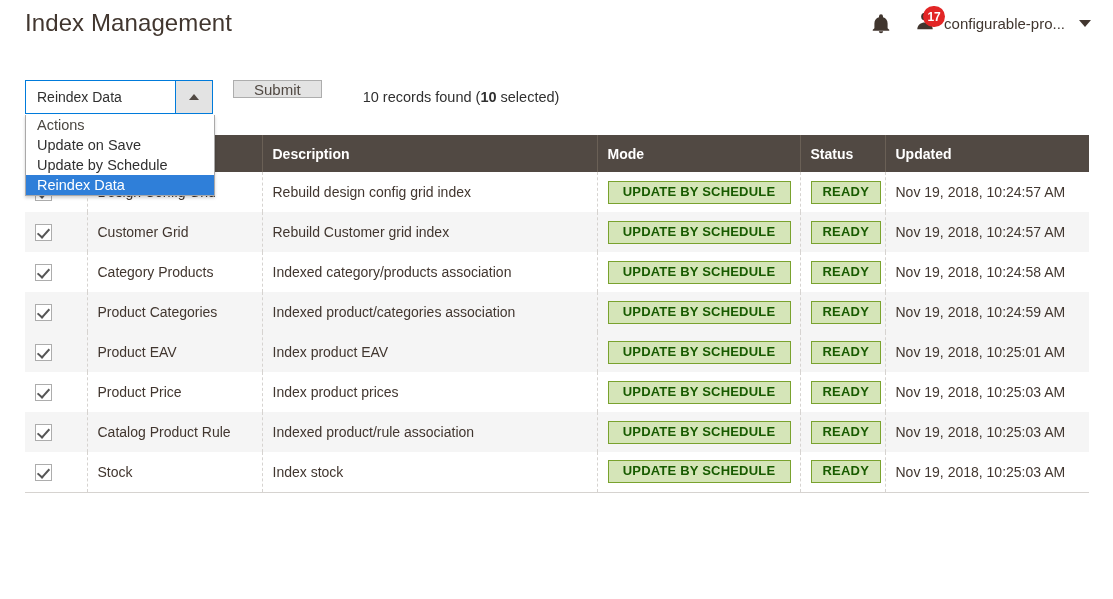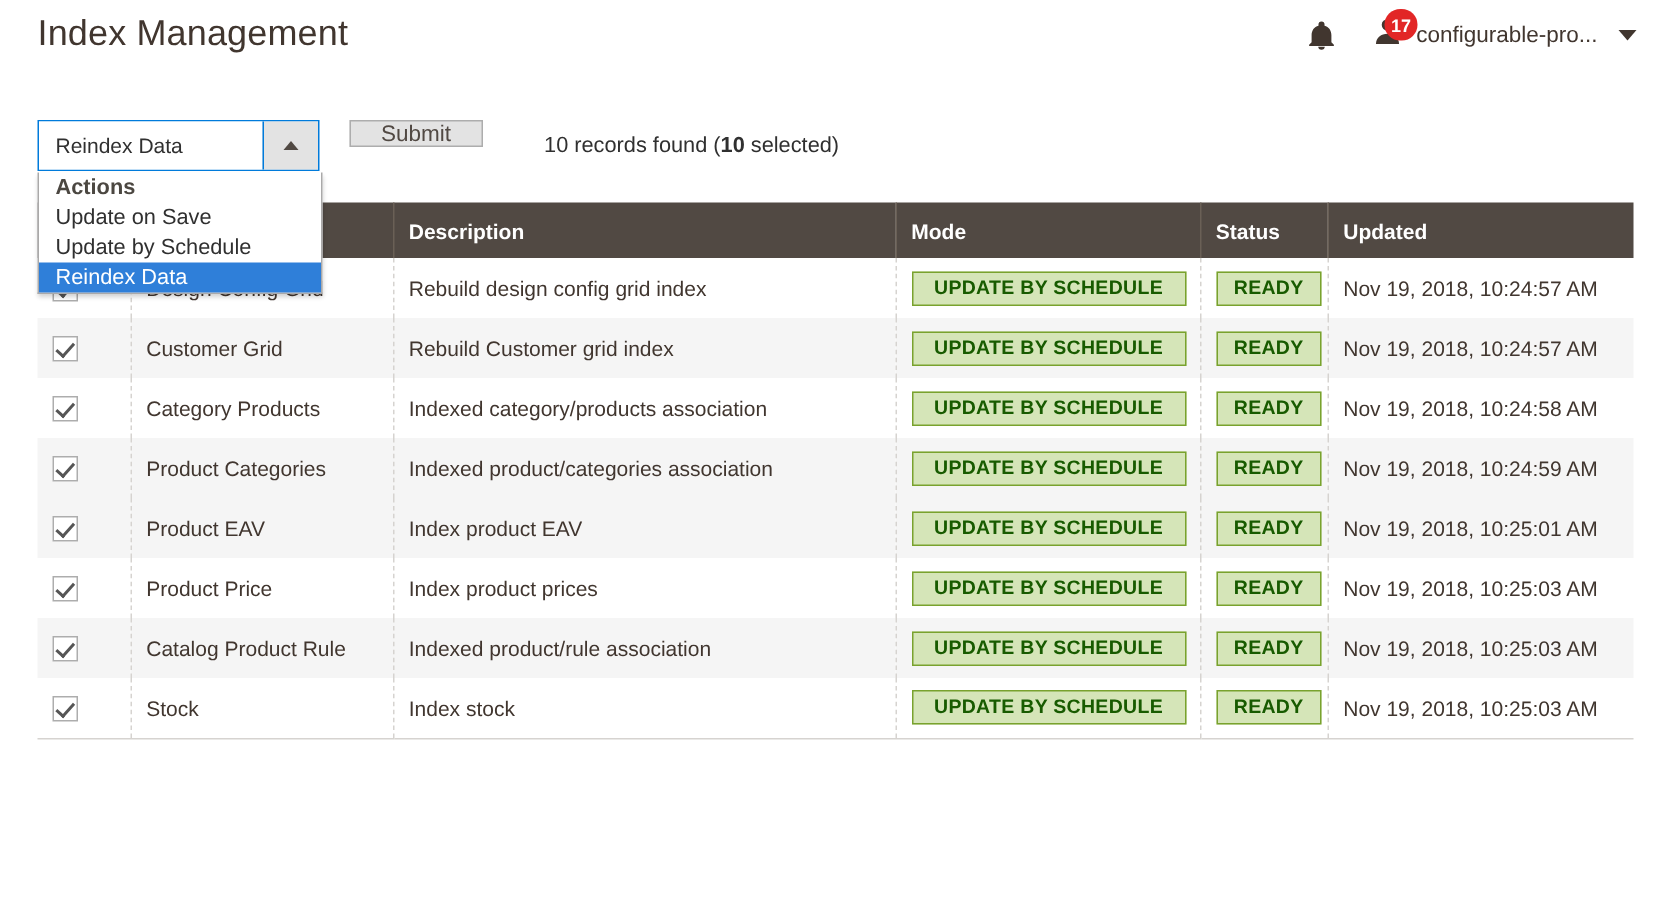--- a/index.html
+++ b/index.html
@@ -139,21 +139,21 @@
   }
   .dd-item {
     font-size: 14.5px;
     line-height: 20px;
     padding: 0 0 0 11px;
     color: #303030;
     white-space: nowrap;
     cursor: pointer;
   }
   .dd-item.group {
-    font-weight: bold;
+    font-weight: normal;
     color: #4b4741;
     cursor: default;
   }
   .dd-item.selected {
     background: #2f7fd9;
     color: #ffffff;
   }
 
   .submit-btn {
     margin-left: 20px;

